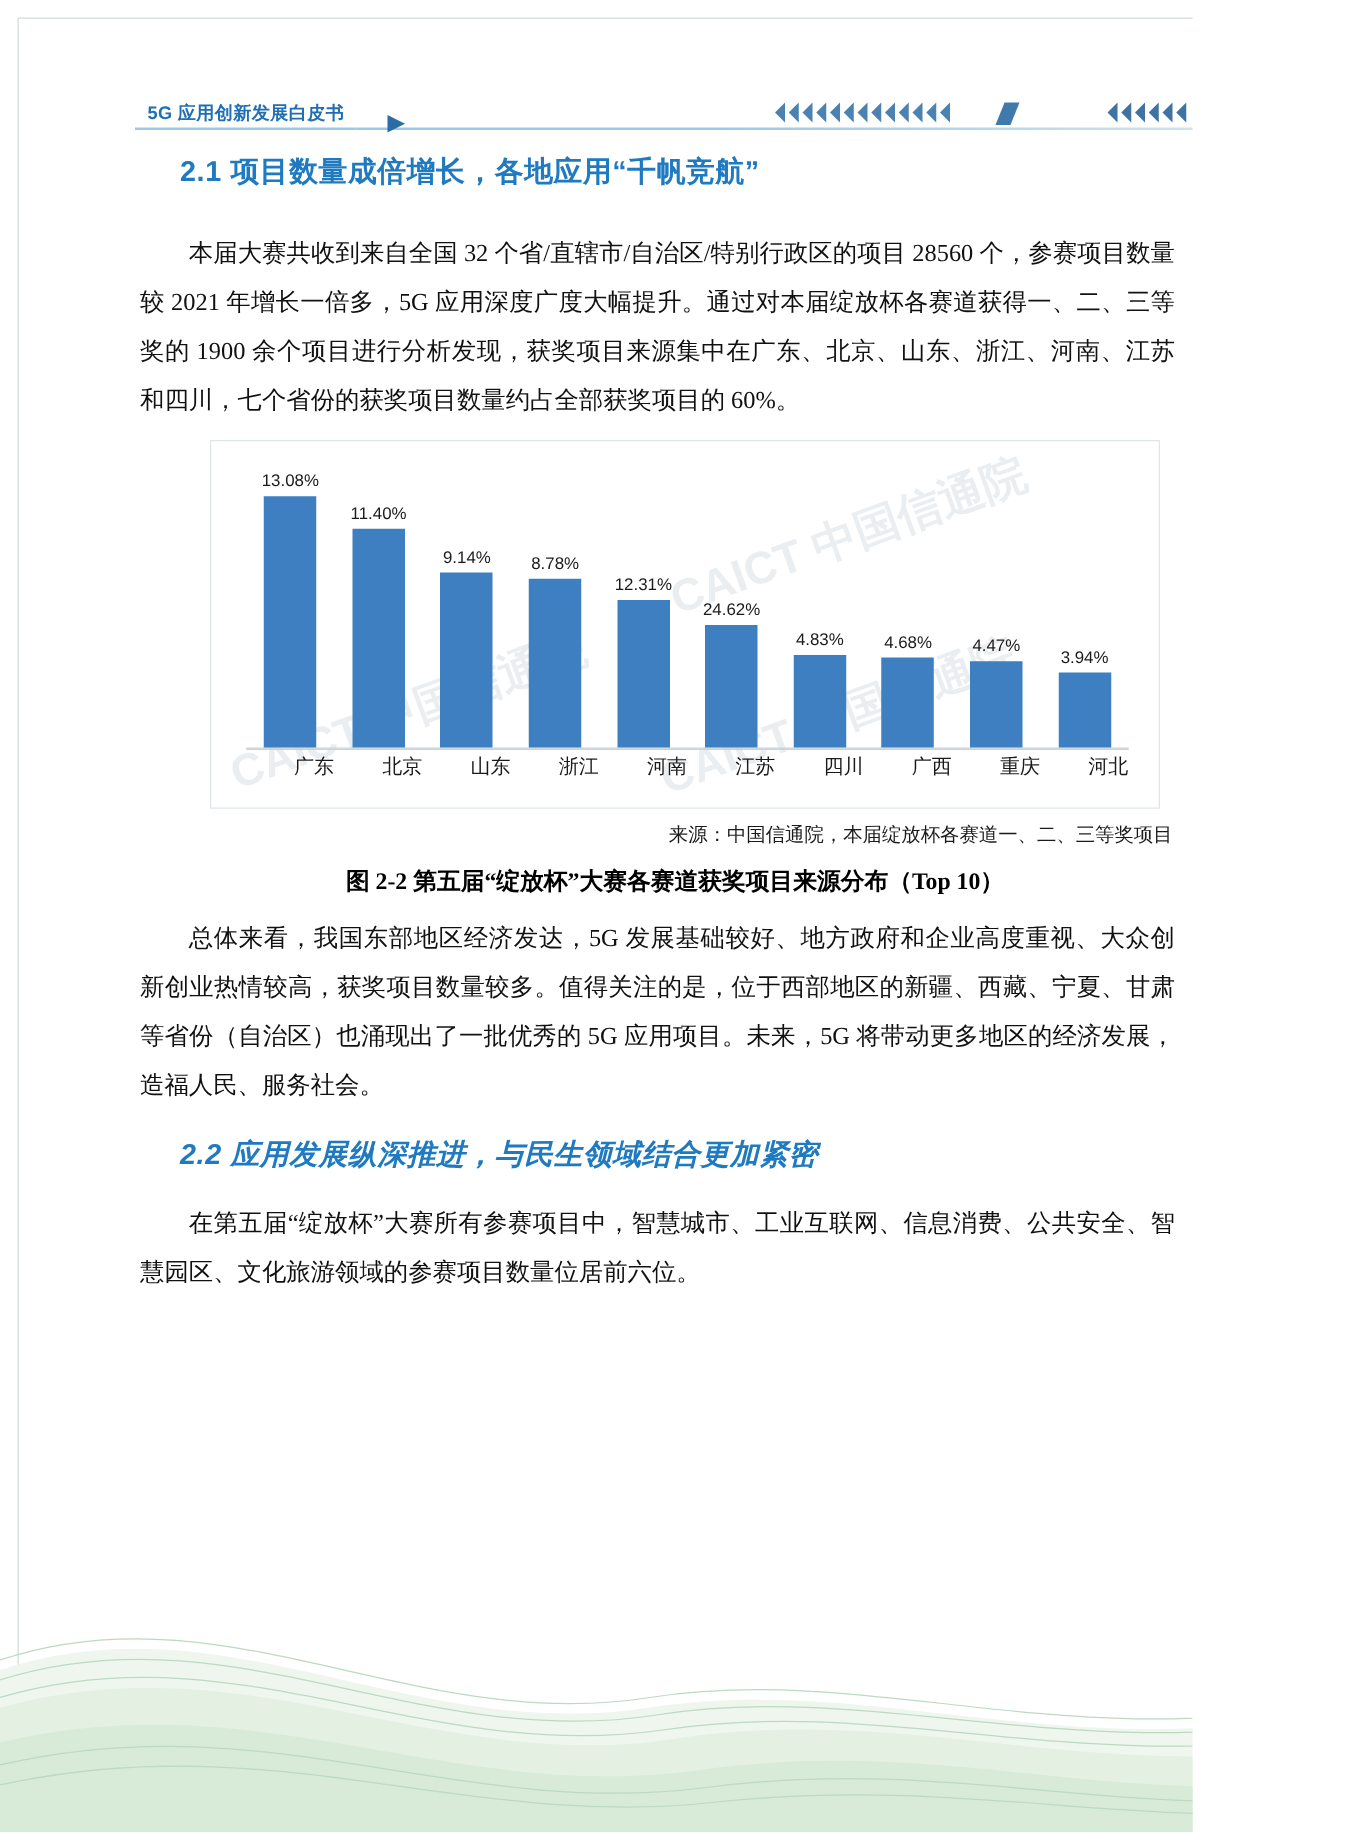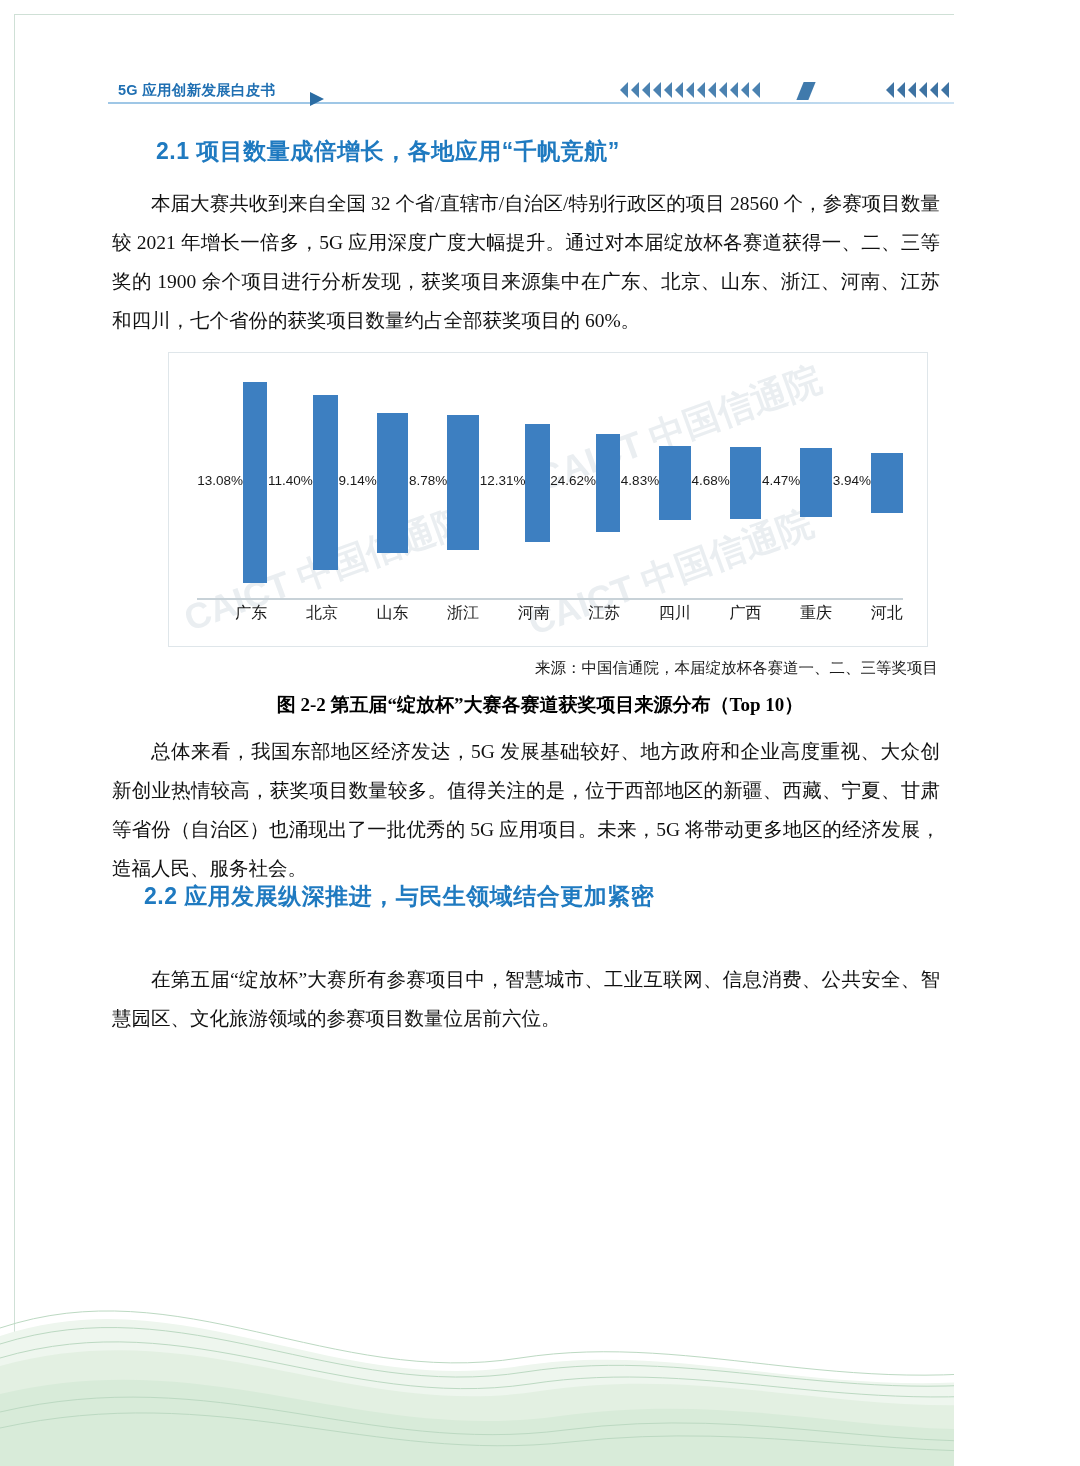--- a/index.html
+++ b/index.html
@@ -93,22 +93,22 @@
   
   h2.section-title {
     position: absolute;
     margin: 0;
     color: #1f7ac0;
     font-family: "Liberation Sans", sans-serif;
     font-weight: bold;
     font-size: 23px;
     letter-spacing: 0.5px;
   }
-  h2.t1 { left: 144px; top: 136px; margin-left: 12px; }
-  h2.t2 { left: 144px; top: 881px; }
+  h2.t1 { left: 144px; top: 122px; }
+  h2.t2 { left: 144px; top: 908px; font-style: italic; }
 
   
   p.body {
     position: absolute;
     margin: 0;
     width: 828px;
     left: 112px;
     font-size: 19.5px;
     line-height: 39px;
     color: #111111;
@@ -163,21 +163,21 @@
     width: 706px;
     height: 231px;
     display: flex;
     align-items: flex-end;
     justify-content: space-around;
   }
   .bar-col {
     width: 70px;
     height: 100%;
     display: flex;
-    flex-direction: row;
+    flex-direction: column;
     justify-content: flex-end;
     align-items: center;
   }
   .bar-val {
     font-family: "Liberation Sans", sans-serif;
     font-size: 13.5px;
     color: #1a1a1a;
     margin-bottom: 5px;
   }
   .bar {

